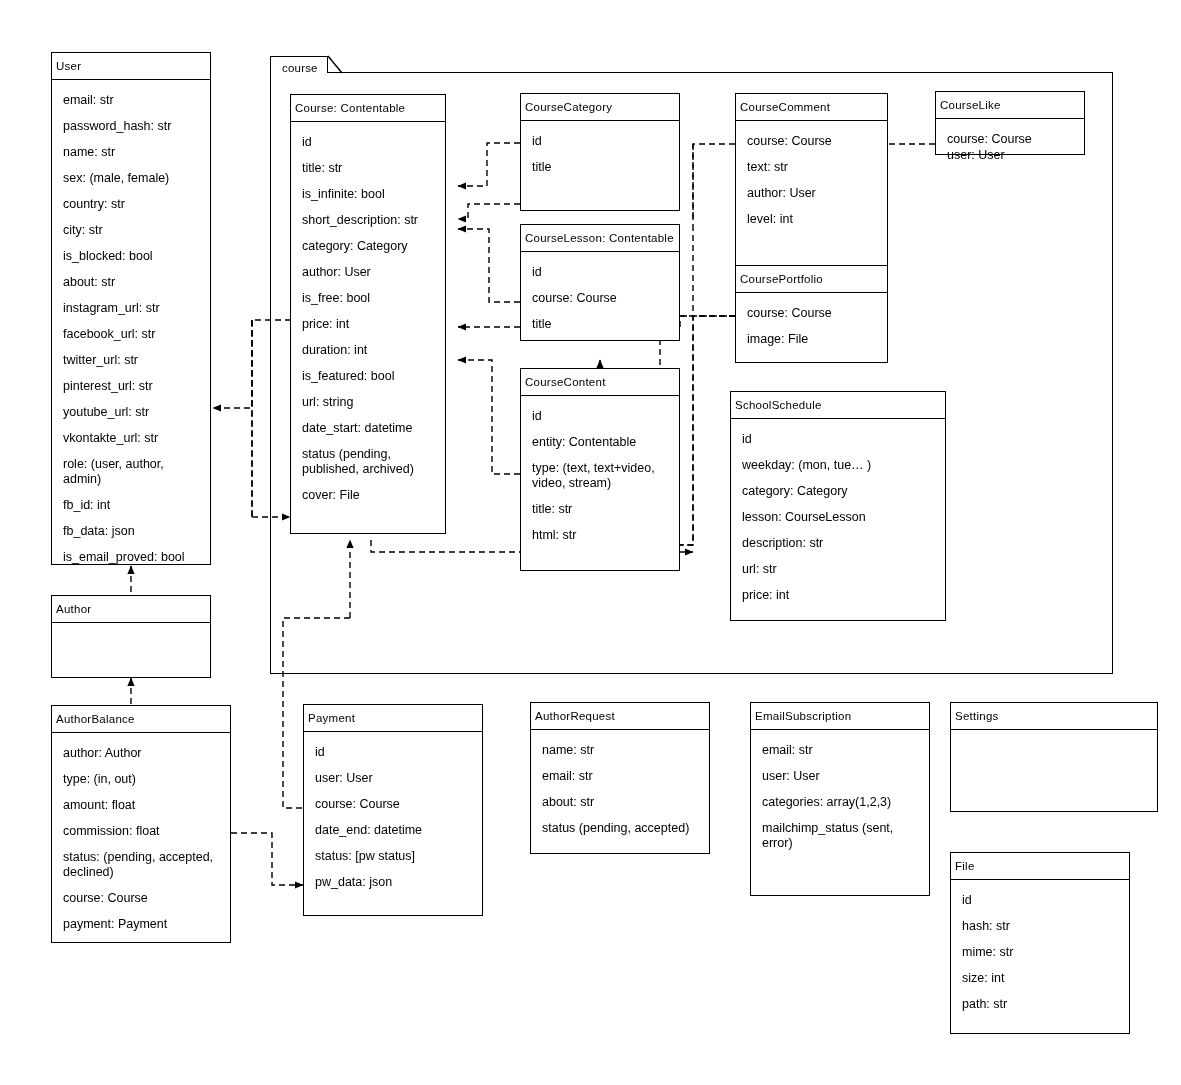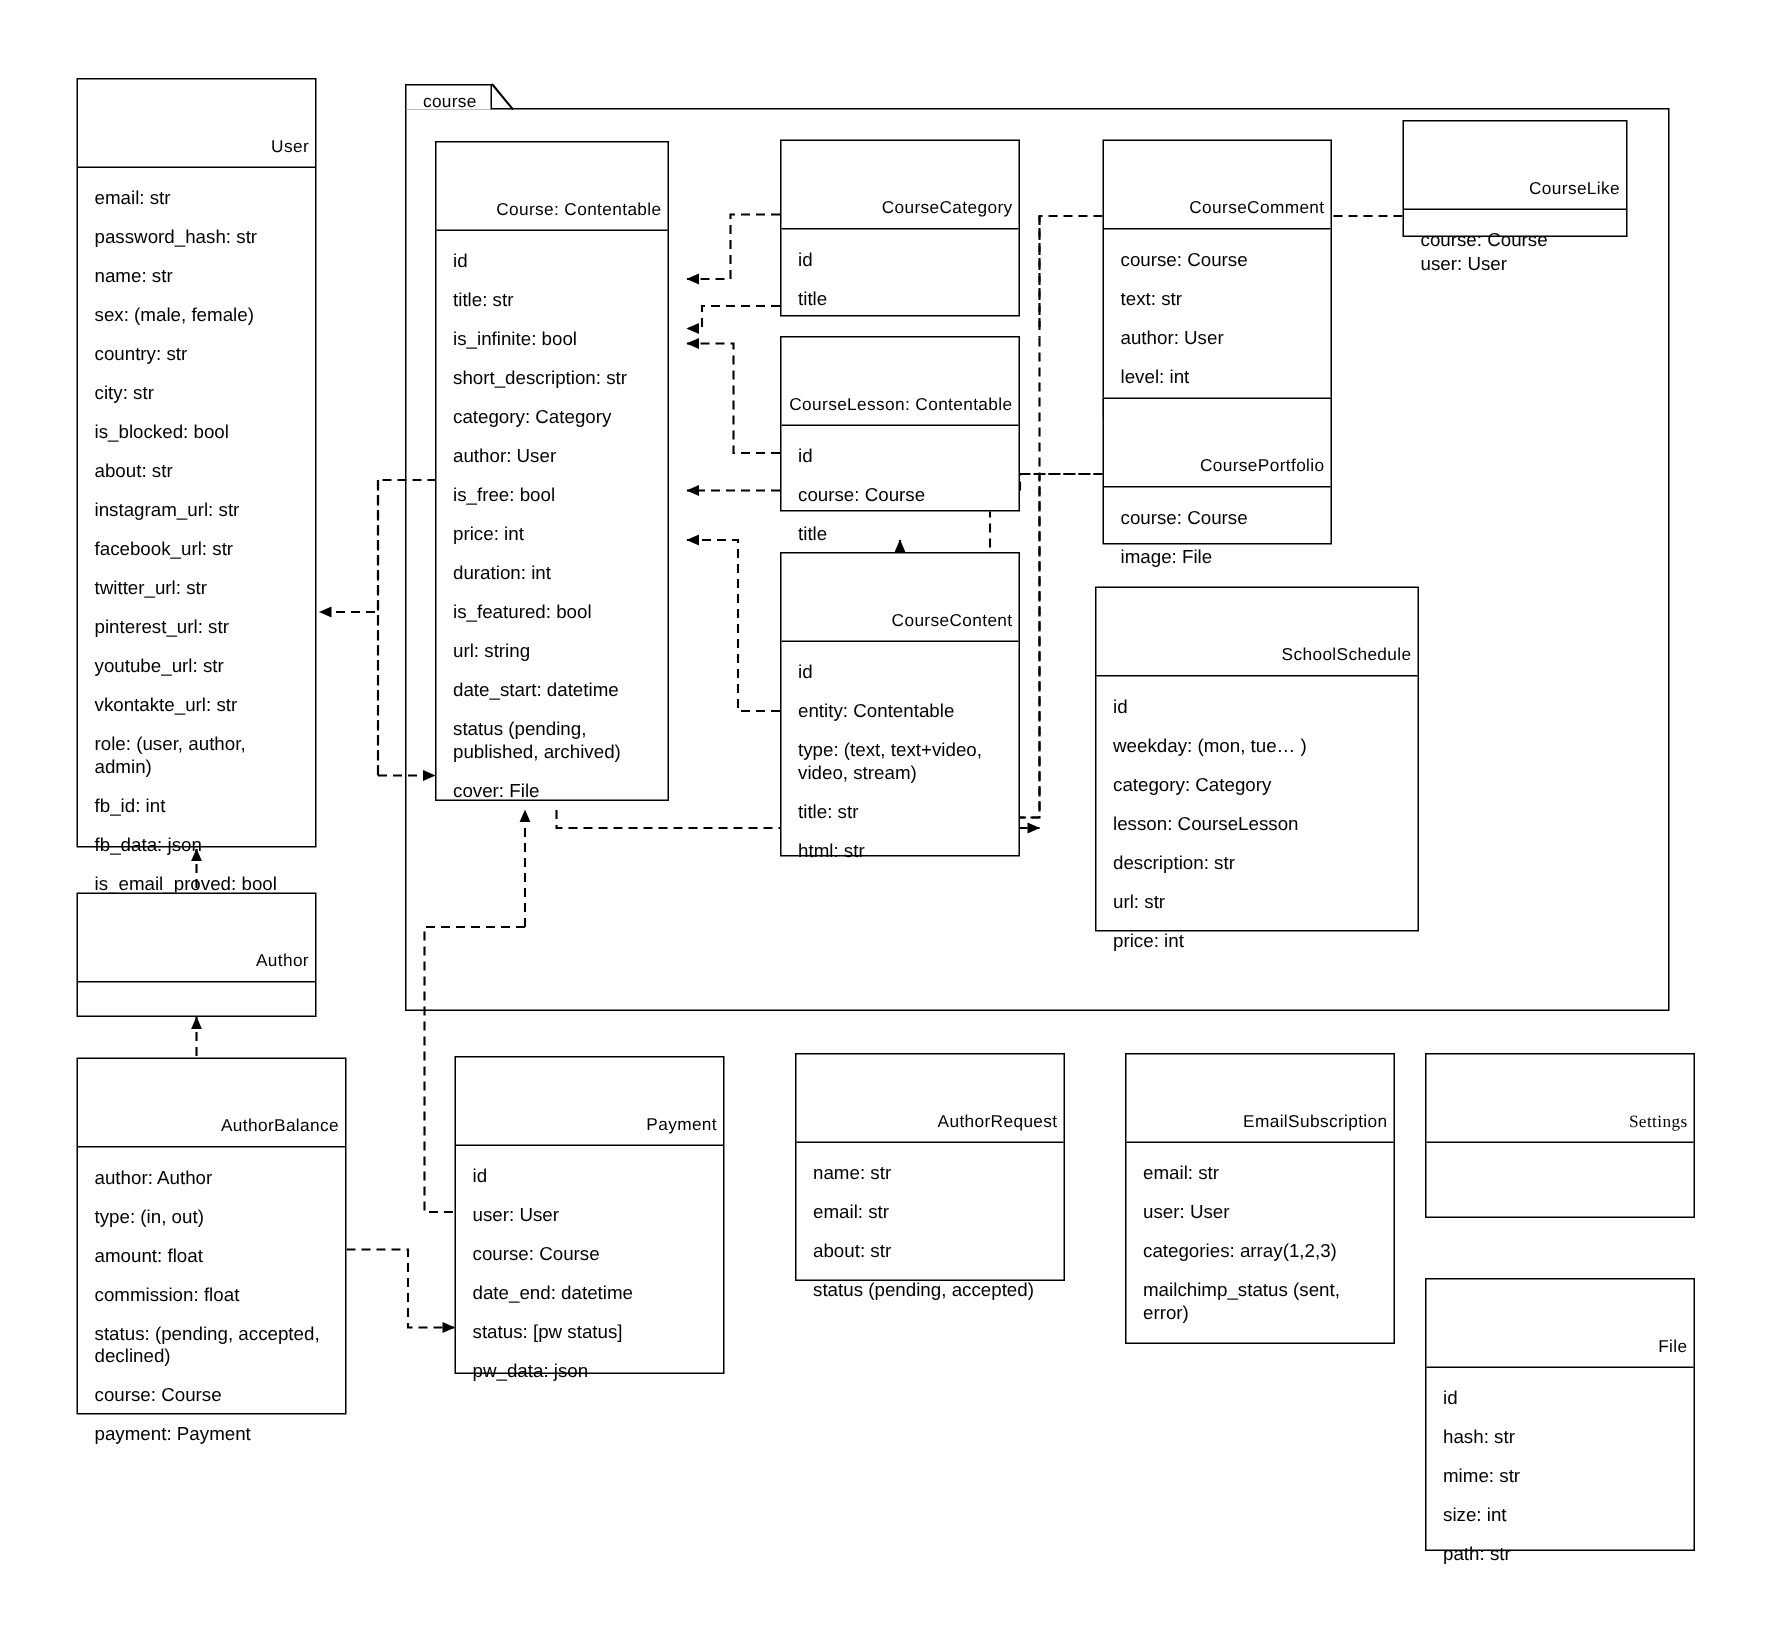--- a/index.html
+++ b/index.html
@@ -51,28 +51,27 @@
   }
   
   .cls {
     position: absolute;
     background: #ffffff;
     border: 1.4px solid #000000;
     box-sizing: border-box;
     z-index: 5;
   }
   .cls-title {
-    text-align: right;
+    text-align: left;
     font-size: 11.5px;
     letter-spacing: .25px;
     padding: 7px 4px 7px 4px;
     border-bottom: 1.4px solid #000000;
     white-space: nowrap;
     overflow: hidden;
-    margin-top: 32px;
   }
   .cls-body {
     padding: 13px 11px 10px 11px;
     box-sizing: border-box;
   }
   .attr {
     font-size: 12.5px;
     line-height: 15px;
     margin-bottom: 11px;
     white-space: pre-wrap;
@@ -250,21 +249,21 @@
   </div>
 
   <div class="cls" style="left:735px; top:265px; width:153px; height:98px;">
     <div class="cls-title">CoursePortfolio</div>
     <div class="cls-body">
       <div class="attr">course: Course</div>
       <div class="attr">image: File</div>
     </div>
   </div>
 
-  <div class="cls" style="left:935px; top:80px; width:150px; height:78px;">
+  <div class="cls" style="left:935px; top:91px; width:150px; height:64px;">
     <div class="cls-title">CourseLike</div>
     <div class="cls-body tight">
       <div class="attr">course: Course</div>
       <div class="attr">user: User</div>
     </div>
   </div>
 
   <div class="cls" style="left:730px; top:391px; width:216px; height:230px;">
     <div class="cls-title">SchoolSchedule</div>
     <div class="cls-body">
@@ -303,21 +302,21 @@
   <div class="cls" style="left:750px; top:702px; width:180px; height:194px;">
     <div class="cls-title">EmailSubscription</div>
     <div class="cls-body">
       <div class="attr">email: str</div>
       <div class="attr">user: User</div>
       <div class="attr">categories: array(1,2,3)</div>
       <div class="attr">mailchimp_status (sent, error)</div>
     </div>
   </div>
 
-  <div class="cls" style="left:950px; top:702px; width:180px; height:110px;font-family:Liberation Serif, serif;">
+  <div class="cls" style="left:950px; top:702px; width:208px; height:110px;">
     <div class="cls-title">Settings</div>
   </div>
 
   <div class="cls" style="left:950px; top:852px; width:180px; height:182px;">
     <div class="cls-title">File</div>
     <div class="cls-body">
       <div class="attr">id</div>
       <div class="attr">hash: str</div>
       <div class="attr">mime: str</div>
       <div class="attr">size: int</div>

